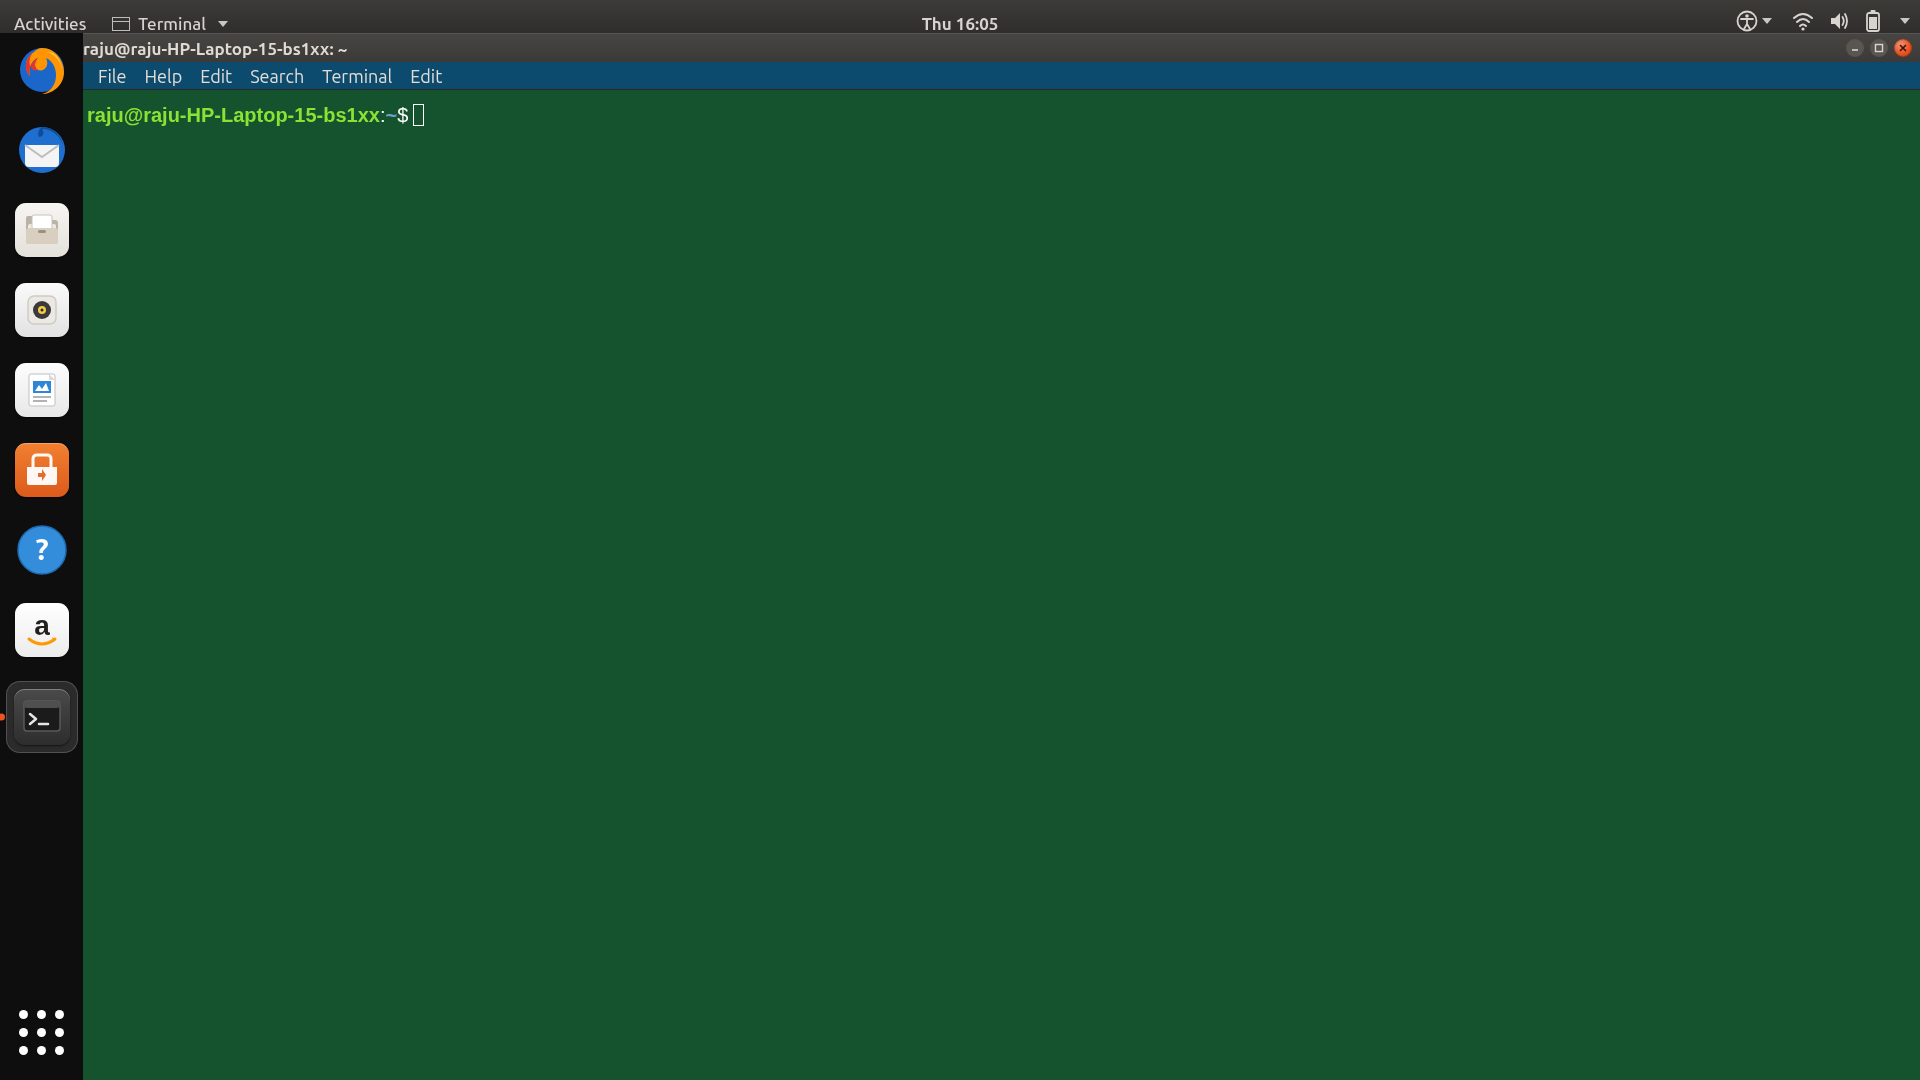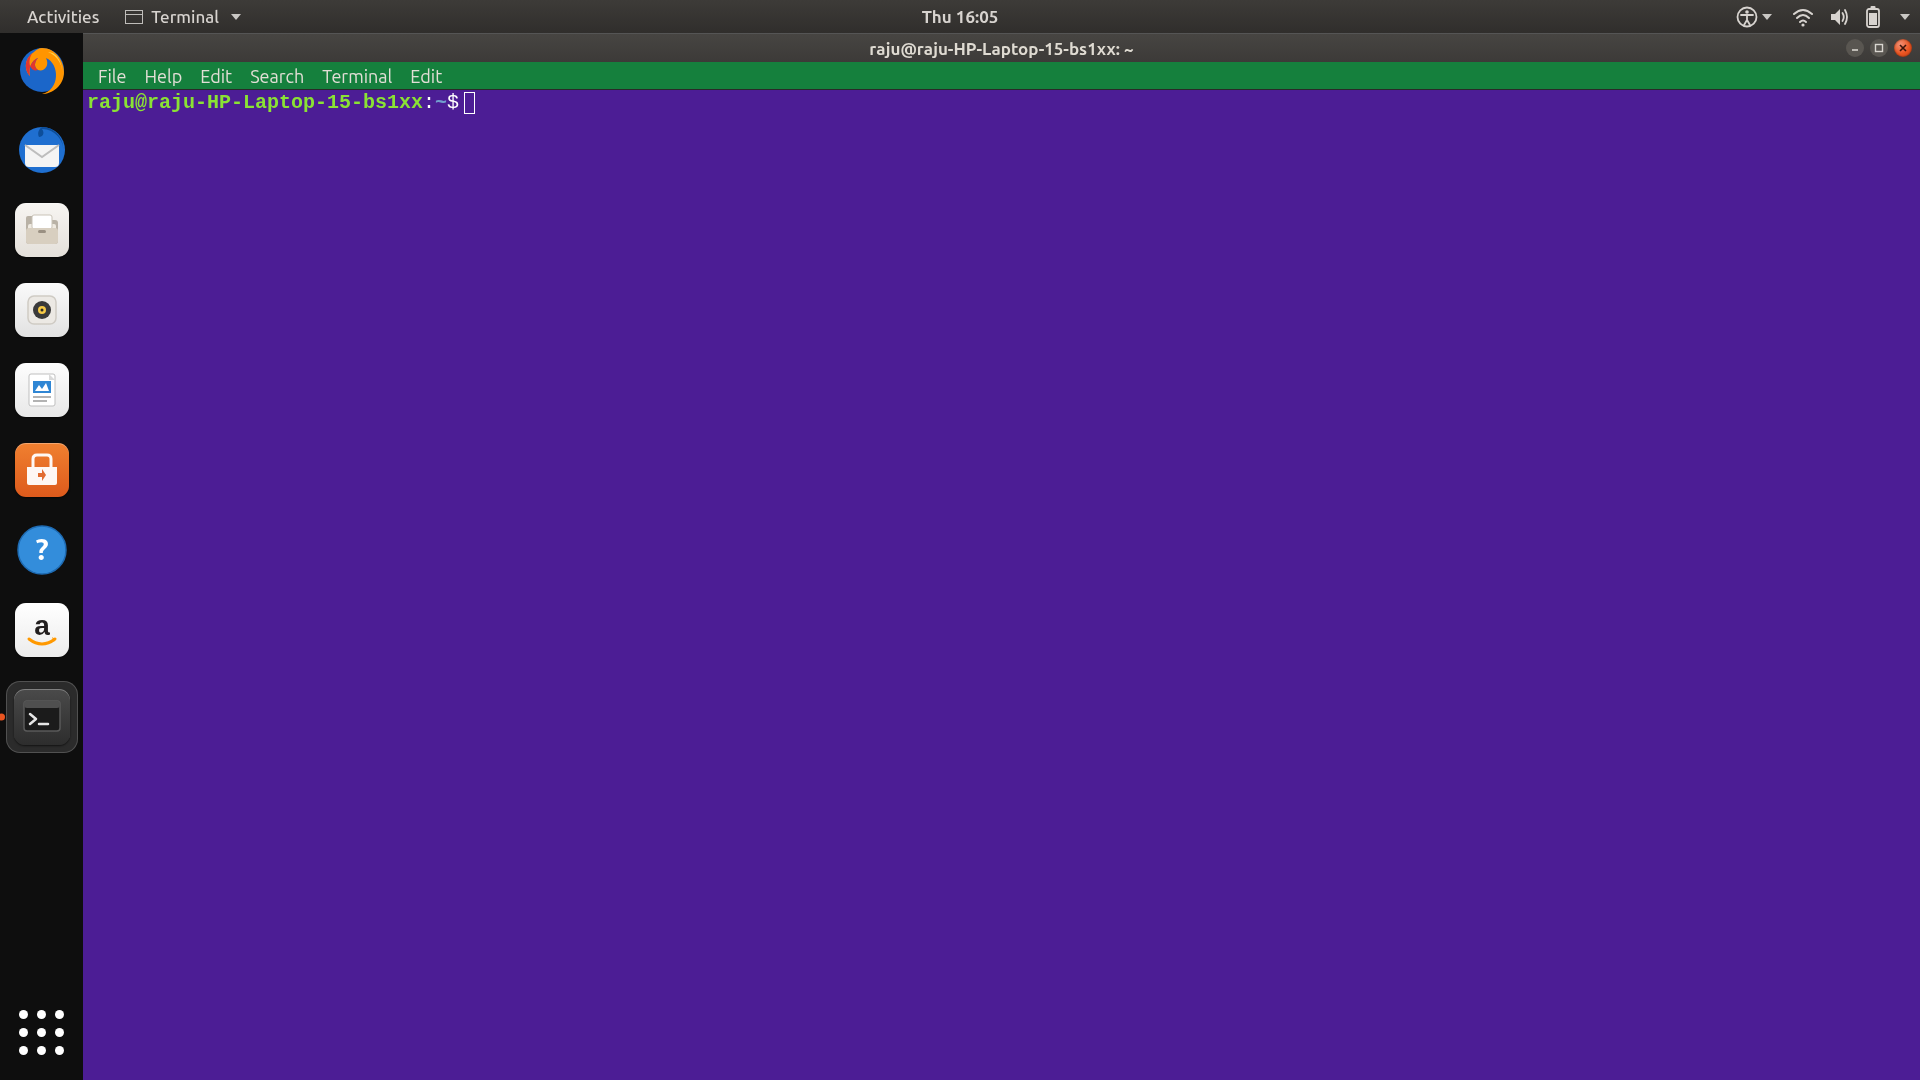--- a/index.html
+++ b/index.html
@@ -2,23 +2,22 @@
 <html><head>
 <meta charset="utf-8">
 <style>
   * { margin:0; padding:0; box-sizing:border-box; }
   html,body { width:1920px; height:1080px; overflow:hidden; font-family:"Ubuntu","DejaVu Sans",sans-serif; background:#000; }
 
   
   .top-panel {
     position:absolute; left:0; top:0; width:100%; height:33px;
     background:linear-gradient(to bottom,#3d3b38 0%,#302e2c 100%);
-    display:flex; align-items:center; color:#d7d3cf; font-size:17px;
+    display:flex; align-items:flex-end; color:#d7d3cf; font-size:17px;
     font-weight:500;
-    padding-left:13px;
   }
   .top-panel .activities { padding:0 14px; cursor:pointer; }
   .top-panel .app-menu { display:flex; align-items:center; gap:8px; padding:0 12px; cursor:pointer;}
   .top-panel .app-menu .app-icon {
     width:18px; height:14px; border:1.5px solid #bfbdba; position:relative;
   }
   .top-panel .app-menu .app-icon::after{
     content:""; position:absolute; left:0; top:3px; width:100%; height:1.5px; background:#bfbdba;
   }
   .top-panel .clock {
@@ -26,48 +25,48 @@
   }
   .top-panel .system { position:absolute; right:10px; display:flex; gap:20px; align-items:center;}
   .top-panel svg { display:block; }
   .tri-down { width:0;height:0;border-left:5px solid transparent;border-right:5px solid transparent;border-top:6px solid #c9c7c4; margin-left:4px;}
 
   
   .title-bar {
     position:absolute; left:83px; top:33px; right:0; height:29px;
     background:linear-gradient(to bottom,#474542 0%,#3c3a38 100%);
     color:#dfdbd2; font-size:17px; font-weight:600;
-    display:flex; align-items:center; justify-content:center;
+    display:flex; align-items:center; 
     border-top:1px solid #555;
   }
   .window-controls { position:absolute; right:8px; display:flex; gap:6px; }
   .window-controls .btn {
     width:18px; height:18px; border-radius:50%;
     display:flex; align-items:center; justify-content:center;
   }
   .window-controls .min,.window-controls .max{ background:#595651;}
   .window-controls .close{ background:radial-gradient(circle at 35% 30%, #f29176 0%, #e95420 55%, #c7411a 100%); box-shadow:inset 0 0 2px rgba(0,0,0,.6);}
   .window-controls svg{ display:block;}
 
   
   .menu-bar {
     position:absolute; left:83px; top:62px; right:0; height:28px;
-    background:#15803d; display:flex; align-items:center;
+    background:#0c4a6e; display:flex; align-items:center;
     color:#e2ded6; font-size:18px; gap:0; padding-left:6px;
     border-bottom:1px solid #2a2928;
   }
   .menu-bar .item { padding:0 9px; cursor:pointer;}
 
   
   .terminal {
     position:absolute; left:83px; top:90px; right:0; bottom:0;
-    background:#4c1d95;
-    font-family:Liberation Mono, monospace;
+    background:#14532d;
+    font-family:Liberation Sans, sans-serif;
     font-size:20px; line-height:26px; color:#fff;
-    padding:0 4px;
+    padding:12px 4px;
   }
   .prompt-user { color:#8ae234; font-weight:bold;}
   .prompt-sep  { color:#fff; }
   .prompt-path { color:#729fcf; font-weight:bold;}
   .prompt-doll { color:#fff; }
   .cursor {
     display:inline-block; width:11px; height:22px;
     border:1.5px solid #fff; margin-left:5px; vertical-align:text-bottom;
   }
 

